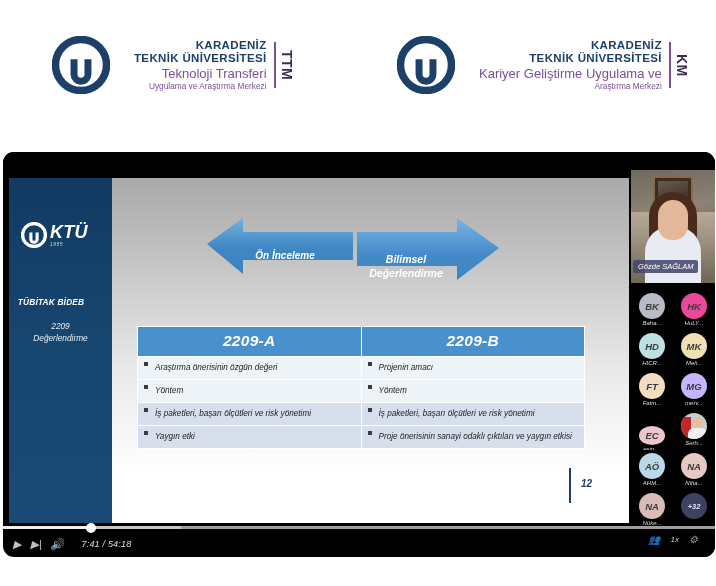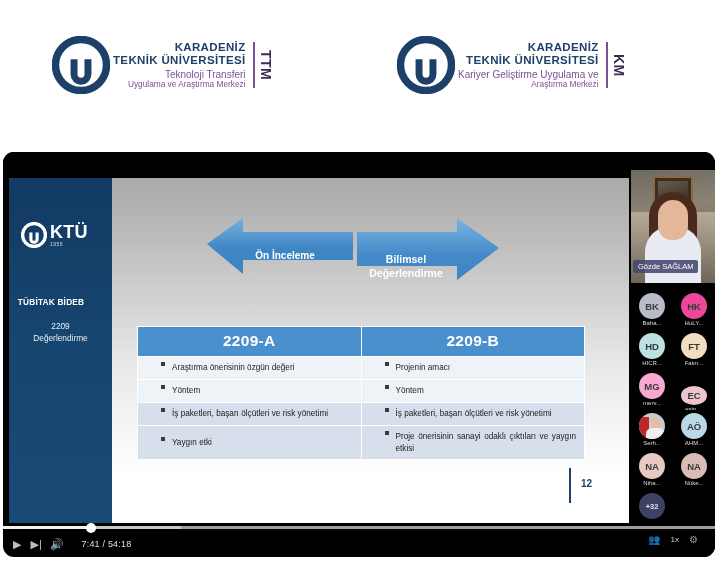--- a/index.html
+++ b/index.html
@@ -17,48 +17,49 @@
     width: 716px; height: 148px;
     background: #ffffff;
     display: flex;
     align-items: flex-start;
   }
   .logo-block { position: absolute; display: flex; align-items: center; }
   .logo-left  { left: 52px;  top: 36px; }
   .logo-right { left: 397px; top: 36px; }
 
   .logo-mark { width: 58px; height: 58px; flex: none; }
-  .logo-text { margin-left: 3px; text-align: right; line-height: 1.12; }
+  .logo-text { margin-left: 24px; text-align: right; line-height: 1.12; }
   .logo-l1 {
     color: #1d4068; font-weight: bold; font-size: 11.5px;
     letter-spacing: .35px;
   }
   .logo-l2 {
     color: #1d4068; font-weight: bold; font-size: 11.5px;
     letter-spacing: .35px;
   }
-  .logo-l3 { color: #7b4f96; font-size: 10px; margin-top: 2px; }
+  .logo-l3 { color: #7b4f96; font-size: 13px; margin-top: 2px; }
   .logo-l4 { color: #7b4f96; font-size: 8.3px; }
   .logo-bar {
     width: 2.5px; height: 46px; background: #7b4f96;
     margin-left: 7px; flex: none;
   }
   .logo-abbr {
     color: #3c2a55; font-weight: bold; font-size: 14px;
     writing-mode: vertical-rl; text-orientation: mixed;
     margin-left: 3px; letter-spacing: .5px;
   }
 
   
   .player {
     position: absolute; left: 3px; top: 152px;
     width: 712px; height: 405px;
     background: #000000;
     border-radius: 11px;
     overflow: hidden;
+    font-style: italic;
   }
   .player-stage {
     position: absolute; left: 0; top: 0;
     width: 628px; height: 392px;
     background: #000000;
     overflow: hidden;
   }
 
   
   .slide {
@@ -118,21 +119,21 @@
     font-size: 15.5px;
     font-weight: bold;
     padding: 5px 0 6px 0;
     text-align: center;
     border: 1px solid #ffffff;
     letter-spacing: .3px;
   }
   .tbl td {
     font-size: 8.2px;
     color: #1b1b1b;
-    padding: 5px 8px 5px 23px;
+    padding: 5px 8px 5px 6px;
     vertical-align: top;
     border: 1px solid #ffffff;
     text-align: justify;
     line-height: 1.45;
   }
   .tbl tr.odd  td { background: #eef3f8; }
   .tbl tr.even td { background: #d6dfeb; }
   .bullet {
     display: inline-block; width: 4px; height: 4px;
     background: #3b3b3b; margin-right: 7px;
@@ -449,25 +450,29 @@
         </div>
         <div class="cellp">
           <div class="av" style="background: #ec4899;">HK</div>
           <div class="pname">HuLY...</div>
         </div>
         <div class="cellp">
           <div class="av" style="background: rgb(189, 224, 227);">HD</div>
           <div class="pname">HICR...</div>
         </div>
         <div class="cellp">
+          <div class="av" style="background: rgb(239, 224, 180);">MK</div>
+          <div class="pname">Meli...</div>
+        </div>
+        <div class="cellp">
           <div class="av" style="background: rgb(243, 221, 194);">FT</div>
           <div class="pname">Fatm...</div>
         </div>
         <div class="cellp">
-          <div class="av" style="background: #f9a8d4;">MG</div>
+          <div class="av" style="background: #c4b5fd;">MG</div>
           <div class="pname">merv...</div>
         </div>
         <div class="cellp">
           <div class="av" style="background: rgb(236, 198, 204); margin-top: 13px;">EC</div>
           <div class="pname">esin ...</div>
         </div>
         <div class="cellp">
           <div class="av photo" style="background: rgb(199, 203, 210);">
             <span class="p-red"></span>
             <span class="p-head"></span>

